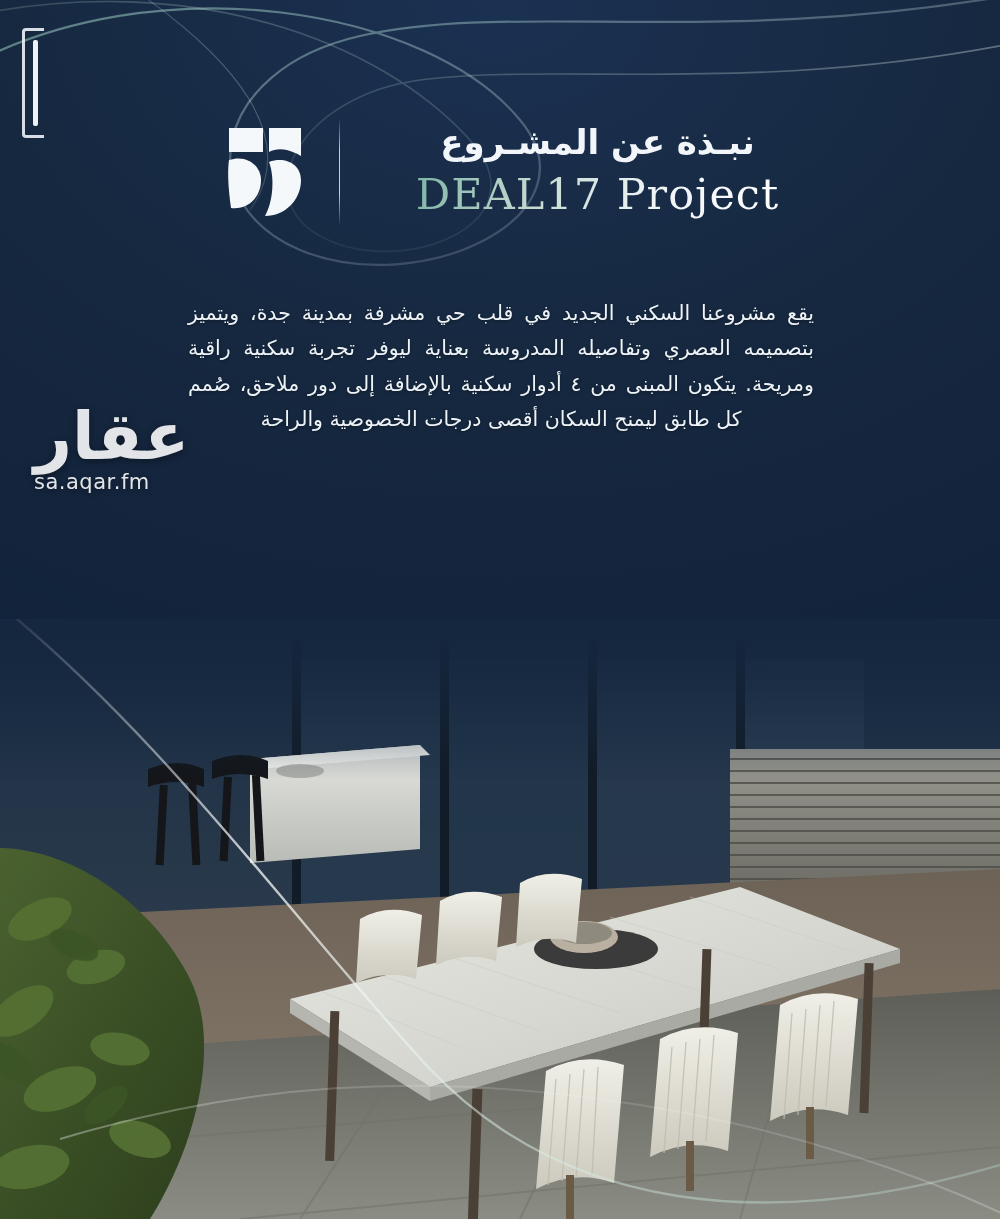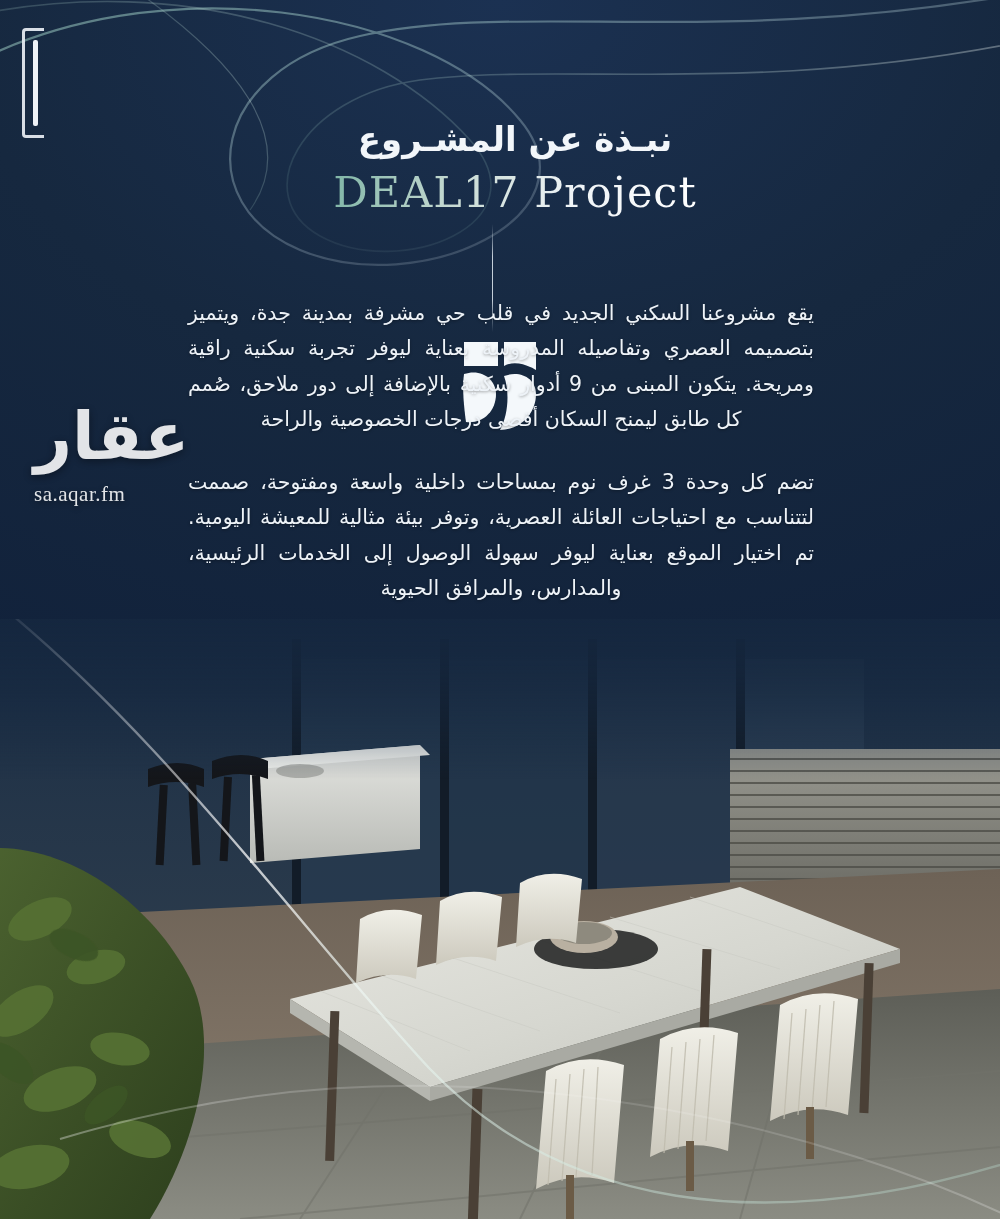--- a/index.html
+++ b/index.html
@@ -48,24 +48,24 @@
     background:#eef2f7;
     border-radius:2px;
   }
 
   
   .header {
     position:absolute;
     top:118px;
     left:0; right:0;
     display:flex;
-    flex-direction:column;
+    flex-direction:row;
     align-items:center;
     justify-content:center;
-    gap:4px;
+    gap:12px;
   }
   .header-text {
     text-align:center;
     padding-left:30px;
   }
   .title-ar {
     font-size:34px;
     font-weight:700;
     color:#f2f6fa;
     letter-spacing:1px;
@@ -131,27 +131,25 @@
   }
   .wm-ar {
     font-size:66px;
     font-weight:700;
     line-height:1;
     letter-spacing:2px;
     direction:rtl;
     text-shadow:0 2px 8px rgba(0,0,0,.45);
   }
   .wm-url {
-    margin-top:12px;
     font-size:21px;
     font-weight:400;
     letter-spacing:.5px;
     direction:ltr;
     text-shadow:0 2px 6px rgba(0,0,0,.5);
-    font-family:Liberation Serif, serif;
   }
 
   
   .photo {
     position:absolute;
     left:0; bottom:0;
     width:1000px;
     height:600px;
     overflow:hidden;
   }
@@ -216,22 +214,21 @@
         <path d="M8 30 L8 6 L42 6 L42 30 Z"></path>
         <path d="M48 6 L80 6 L80 34 C80 34 62 22 48 30 Z"></path>
         <path d="M8 38 C26 32 40 44 40 58 C40 76 26 88 10 86 C8 72 6 52 8 38 Z"></path>
         <path d="M48 40 C64 34 80 42 80 58 C80 78 64 94 44 94 C52 80 54 56 48 40 Z"></path>
       </g>
     </svg>
 
   </div>
 
   <div class="body-copy">
-    <p class="para">يقع مشروعنا السكني الجديد في قلب حي مشرفة بمدينة جدة، ويتميز بتصميمه العصري وتفاصيله المدروسة بعناية ليوفر تجربة سكنية راقية ومريحة. يتكون المبنى من 9 أدوار سكنية بالإضافة إلى دور ملاحق، صُمم كل طابق ليمنح السكان أقصى درجات الخصوصية والراحة</p>
-    <p class="para">تضم كل وحدة 3 غرف نوم بمساحات داخلية واسعة ومفتوحة، صممت لتتناسب مع احتياجات العائلة العصرية، وتوفر بيئة مثالية للمعيشة اليومية. تم اختيار الموقع بعناية ليوفر سهولة الوصول إلى الخدمات الرئيسية، والمدارس، والمرافق الحيوية</p>
+    <p class="para">يقع مشروعنا السكني الجديد في قلب حي مشرفة بمدينة جدة، ويتميز بتصميمه العصري وتفاصيله المدروسة بعناية ليوفر تجربة سكنية راقية ومريحة. يتكون المبنى من ٤ أدوار سكنية بالإضافة إلى دور ملاحق، صُمم كل طابق ليمنح السكان أقصى درجات الخصوصية والراحة</p>
   </div>
 
   <div class="watermark">
     <div class="wm-ar">عقار</div>
     <div class="wm-url">sa.aqar.fm</div>
   </div>
 
   <div class="photo">
     <div class="photo-fade"></div>
 

